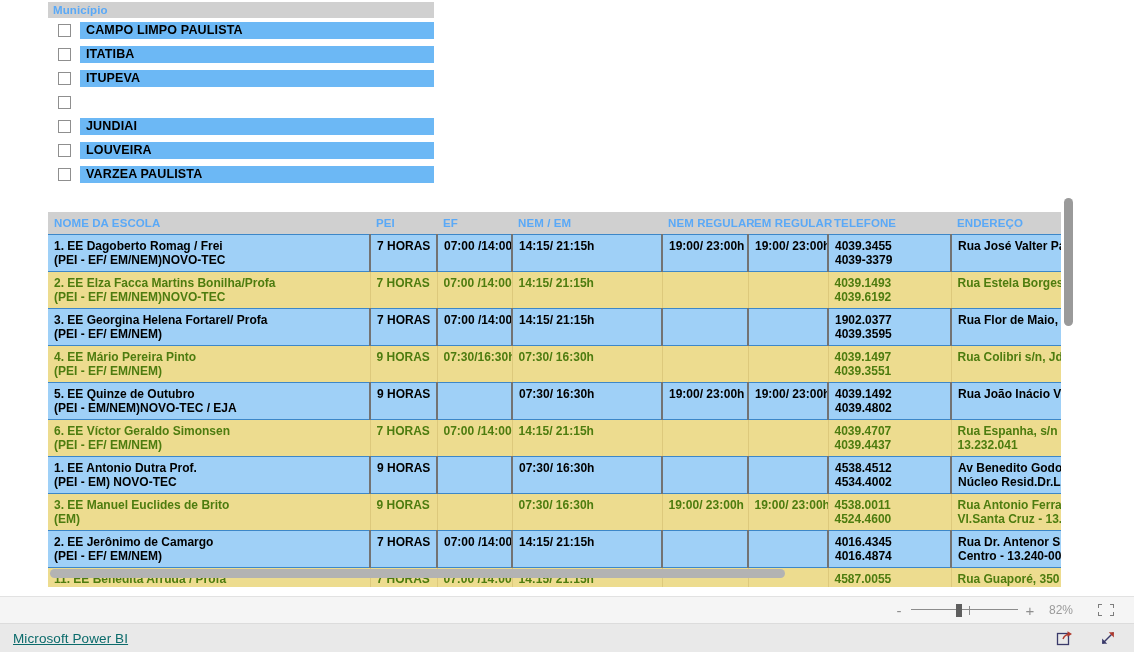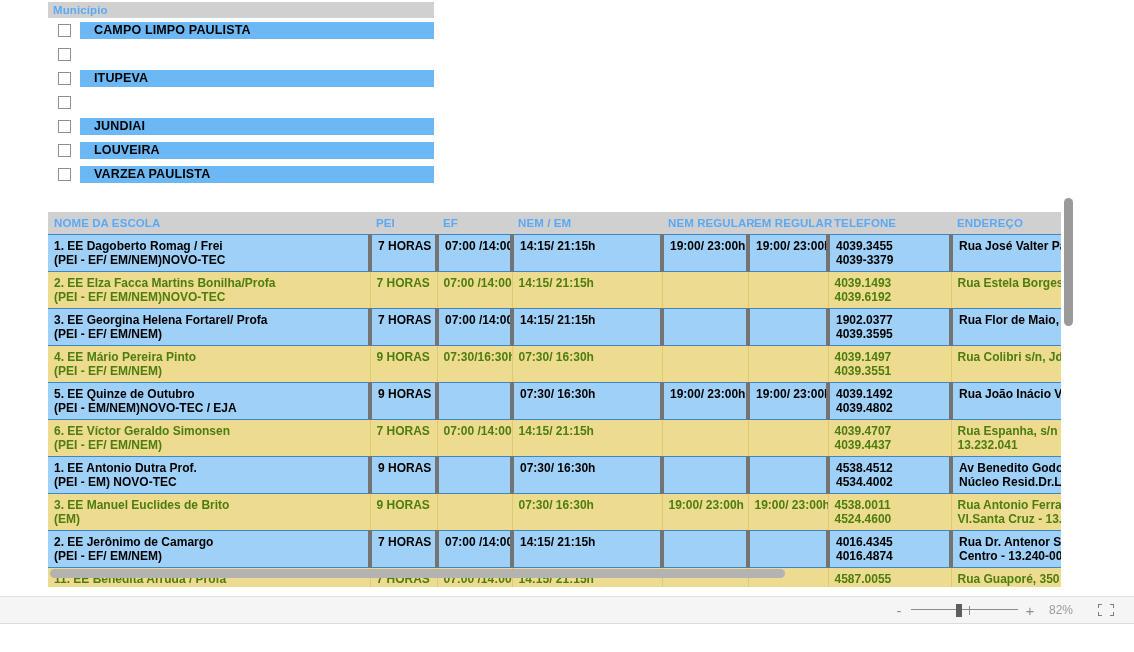--- a/index.html
+++ b/index.html
@@ -49,21 +49,21 @@
     margin-right: 9px;
   }
   .slicer-label {
     flex: 1 1 auto;
     background: #6cb8f5;
     color: #000000;
     font-size: 12.5px;
     font-weight: 700;
     line-height: 17px;
     height: 17px;
-    padding-left: 14px;
+    padding-left: 6px;
     letter-spacing: .15px;
     white-space: nowrap;
     overflow: hidden;
   }
 
   
   #tablevis {
     position: absolute;
     left: 48px; top: 196px;
     width: 1026px; height: 385px;
@@ -95,21 +95,21 @@
     vertical-align: top;
     padding: 4px 0 4px 6px;
     font-size: 12px;
     font-weight: 700;
     line-height: 14px;
     white-space: nowrap;
     overflow: hidden;
   }
   tr.row-blue td { background: #9fd0f7; color: #000000; border-top: 1px solid #3d87c8; border-bottom: 1px solid #3d87c8; }
   tr.row-yellow td { background: #eddc8f; color: #4d7c0f; border-top: 1px solid #3d87c8; border-bottom: 1px solid #3d87c8; }
-  tr.row-blue td { border-right: 4px solid #737373; }
+  tr.row-blue td { border-right: 2px solid #737373; }
   tr.row-yellow td { border-right: 1px solid #ddc97c; }
   td .l2 { display: block; }
 
   
   col.c-nome { width: 322px; }
   col.c-pei  { width: 67px; }
   col.c-ef   { width: 75px; }
   col.c-nem  { width: 150px; }
   col.c-nemr { width: 86px; }
   col.c-emr  { width: 80px; }
@@ -235,20 +235,21 @@
 
     <div id="slicer">
       <div class="slicer-header">Município</div>
       <div id="slicer-items">
           <div class="slicer-row">
             <div class="slicer-checkbox"></div>
             <div class="slicer-label">CAMPO LIMPO PAULISTA</div>
           </div>
           <div class="slicer-row">
             <div class="slicer-checkbox"></div>
+            <div class="slicer-label">ITATIBA</div>
           </div>
           <div class="slicer-row">
             <div class="slicer-checkbox"></div>
             <div class="slicer-label">ITUPEVA</div>
           </div>
           <div class="slicer-row">
             <div class="slicer-checkbox"></div>
           </div>
           <div class="slicer-row">
             <div class="slicer-checkbox"></div>
@@ -415,14 +416,33 @@
     <div class="zoom-plus">+</div>
     <div id="zoom-pct">82%</div>
     <div id="fit-btn">
       <span class="c1"></span>
         <span class="c2"></span>
         <span class="c3"></span>
         <span class="c4"></span>
     </div>
   </div>
 
+  <div id="footer">
+    <a id="pbi-link" href="#">Microsoft Power BI</a>
+    <div id="footer-icons">
+      <span class="f-icon">
+        <svg viewBox="0 0 18 18" width="18" height="18" aria-hidden="true">
+          <rect x="1.5" y="4.5" width="11" height="11" fill="none" stroke="#3a3a6a" stroke-width="1.3"></rect>
+          <path d="M7 10 Q8.5 5.5 14 5" fill="none" stroke="#b03a2e" stroke-width="1.4"></path>
+          <path d="M11.5 2.2 L16 5 L11.5 7.8 Z" fill="#b03a2e"></path>
+        </svg>
+      </span>
+      <span class="f-icon">
+        <svg viewBox="0 0 18 18" width="18" height="18" aria-hidden="true">
+          <path d="M3.5 14.5 L14.5 3.5" stroke="#3a3a6a" stroke-width="1.4" fill="none"></path>
+          <path d="M9.8 3.3 L14.9 3.3 L14.9 8.4 Z" fill="#b03a2e"></path>
+          <path d="M8.2 14.7 L3.1 14.7 L3.1 9.6 Z" fill="#3a3a6a"></path>
+        </svg>
+      </span>
+    </div>
+  </div>
 
 </div>
 
 </body></html>

